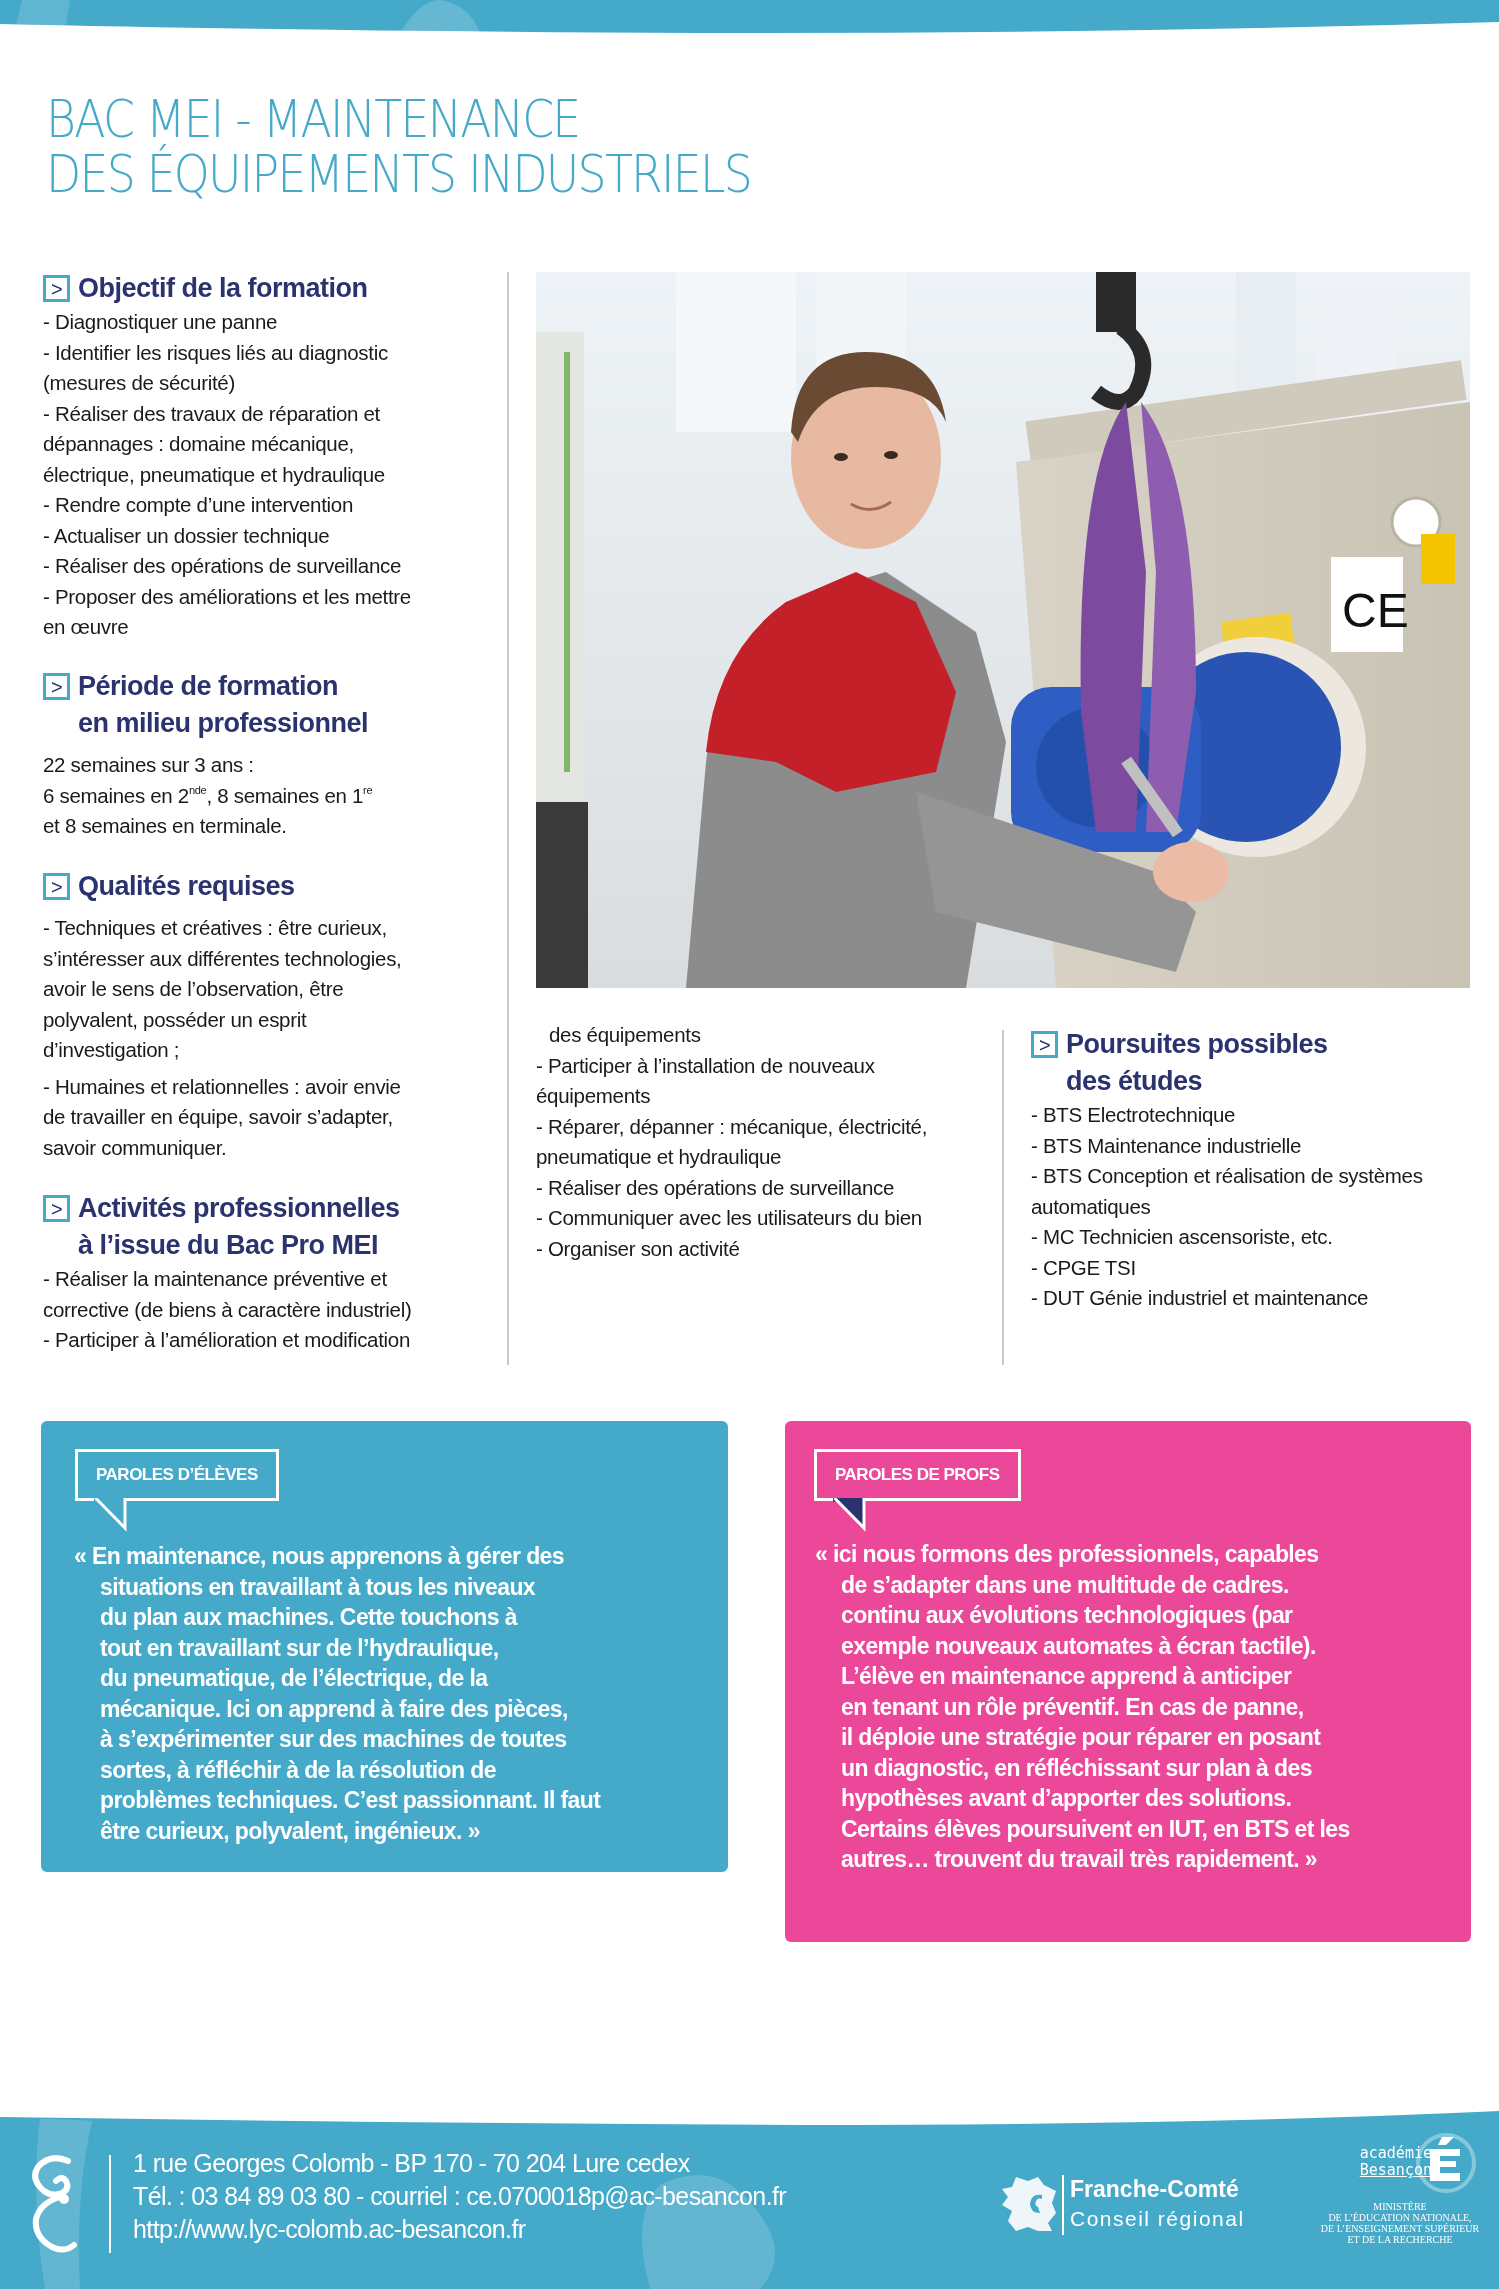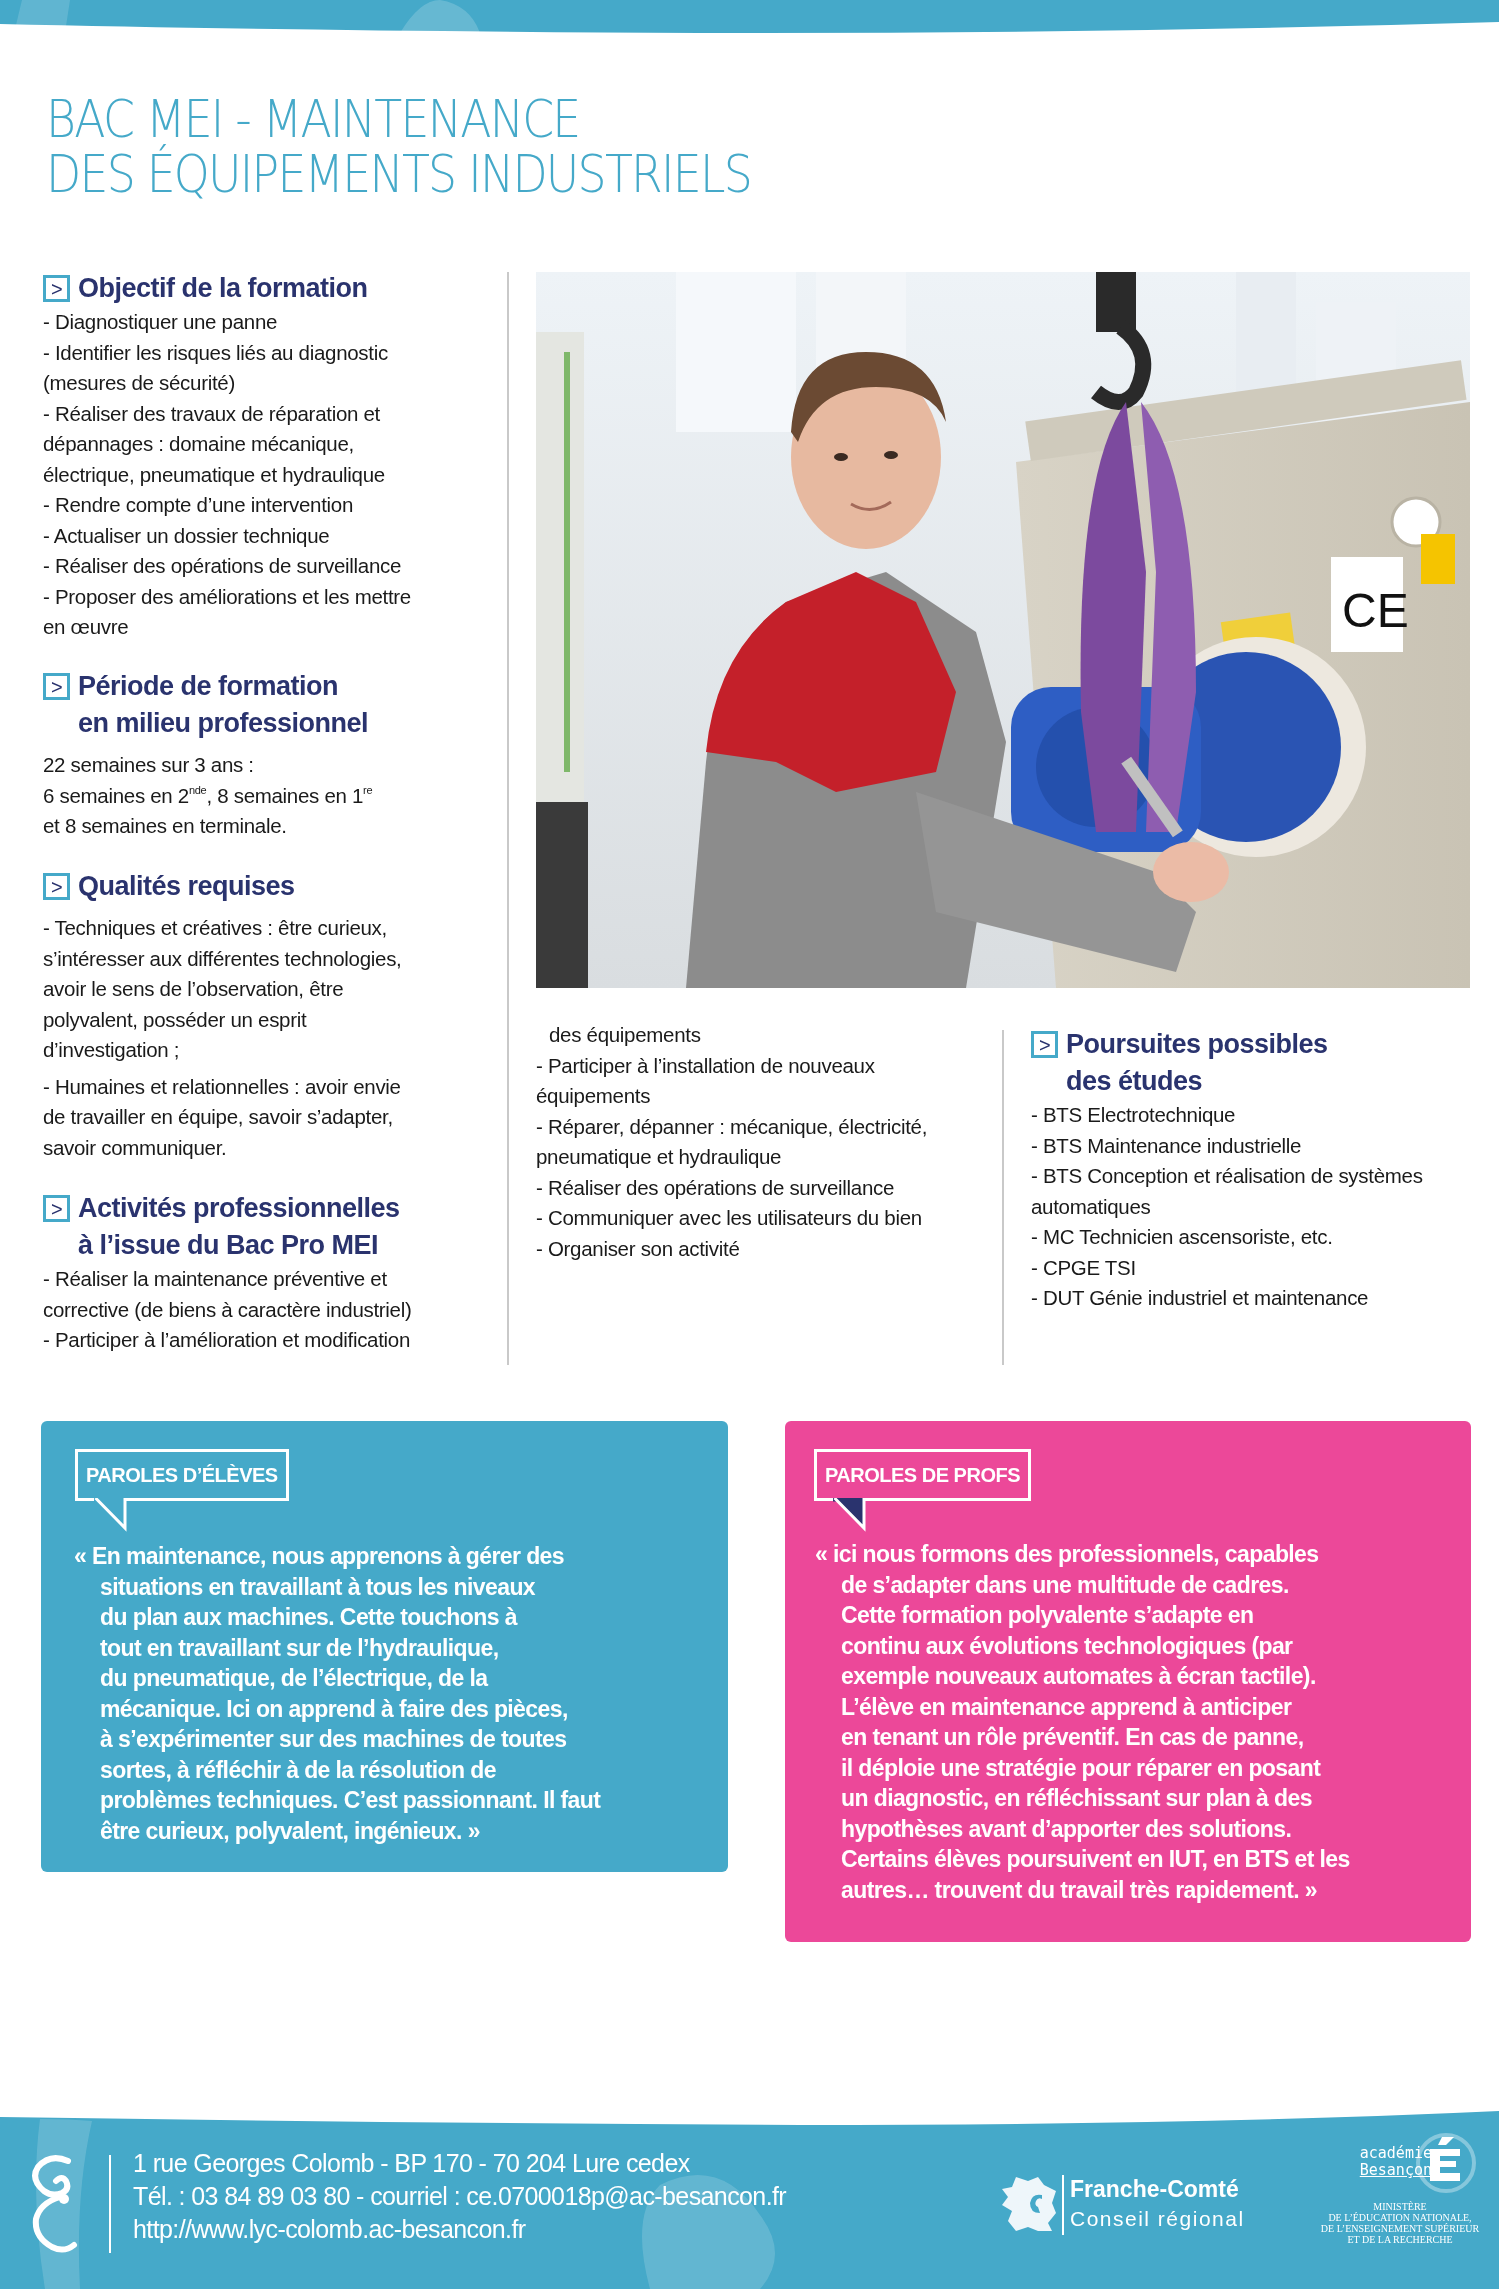--- a/index.html
+++ b/index.html
@@ -25,22 +25,22 @@
   .li { padding-left: 13px; text-indent: -13px; }
   .li div { white-space: nowrap; }
   sup { font-size: 11px; vertical-align: top; line-height: 1; position: relative; top: 4px; }
 
   .photo { position: absolute; left: 536px; top: 272px; width: 934px; height: 716px; overflow: hidden; }
 
   
   .quote-box { position: absolute; border-radius: 6px; color: #ffffff; }
   .quote-box.students { left: 41px; top: 1421px; width: 687px; height: 451px; background: #45a9c9; }
   .quote-box.profs { left: 785px; top: 1421px; width: 686px; height: 521px; background: #ec4899; }
-  .bubble { position: absolute; border: 3px solid #ffffff; padding: 0 8px; height: 52px; display: flex; align-items: center;
-            font-weight: bold; font-size: 20px; letter-spacing: -0.5px; white-space: nowrap; }
+  .bubble { position: absolute; border: 3px solid #ffffff; padding: 0 18px; height: 52px; display: flex; align-items: center;
+            font-weight: bold; font-size: 17px; letter-spacing: -0.5px; white-space: nowrap; }
   .bubble-tail { position: absolute; width: 34px; height: 34px; }
   .quote-text { position: absolute; font-weight: bold; font-size: 23px; line-height: 30.5px; letter-spacing: -0.6px; }
   .quote-text div { white-space: nowrap; }
   .quote-text .ind { padding-left: 26px; }
 
   
   .footer { position: absolute; left: 0; top: 2095px; width: 1499px; height: 194px; padding-left: 12px; }
   .footer svg.bg { position: absolute; left: 0; top: 0; }
   .footer-logo { position: absolute; left: 30px; top: 58px; width: 50px; height: 100px; }
   .footer-sep { position: absolute; left: 109px; top: 60px; width: 2px; height: 98px; background: #ffffff; }
@@ -310,21 +310,20 @@
   <div class="bubble" style="left:29px; top:28px;">
     <span>PAROLES DE PROFS</span>
   </div>
   <svg class="bubble-tail" style="left:48px; top:77px;" width="34" height="34" viewBox="0 0 34 34">
     <path d="M0 1.5 L30 1.5" stroke="#2a336e" stroke-width="4"></path>
     <path d="M1.5 0 L31 30 L31 0" stroke="#ffffff" stroke-width="3" fill="#2a336e"></path>
   </svg>
   <div class="quote-text" style="left:30px; top:118px;">
     <div>« ici nous formons des professionnels, capables</div>
     <div class="ind">de s’adapter dans une multitude de cadres.</div>
-    <div class="ind">Cette formation polyvalente s’adapte en</div>
     <div class="ind">continu aux évolutions technologiques (par</div>
     <div class="ind">exemple nouveaux automates à écran tactile).</div>
     <div class="ind">L’élève en maintenance apprend à anticiper</div>
     <div class="ind">en tenant un rôle préventif. En cas de panne,</div>
     <div class="ind">il déploie une stratégie pour réparer en posant</div>
     <div class="ind">un diagnostic, en réfléchissant sur plan à des</div>
     <div class="ind">hypothèses avant d’apporter des solutions.</div>
     <div class="ind">Certains élèves poursuivent en IUT, en BTS et les</div>
     <div class="ind">autres… trouvent du travail très rapidement. »</div>
   </div>

